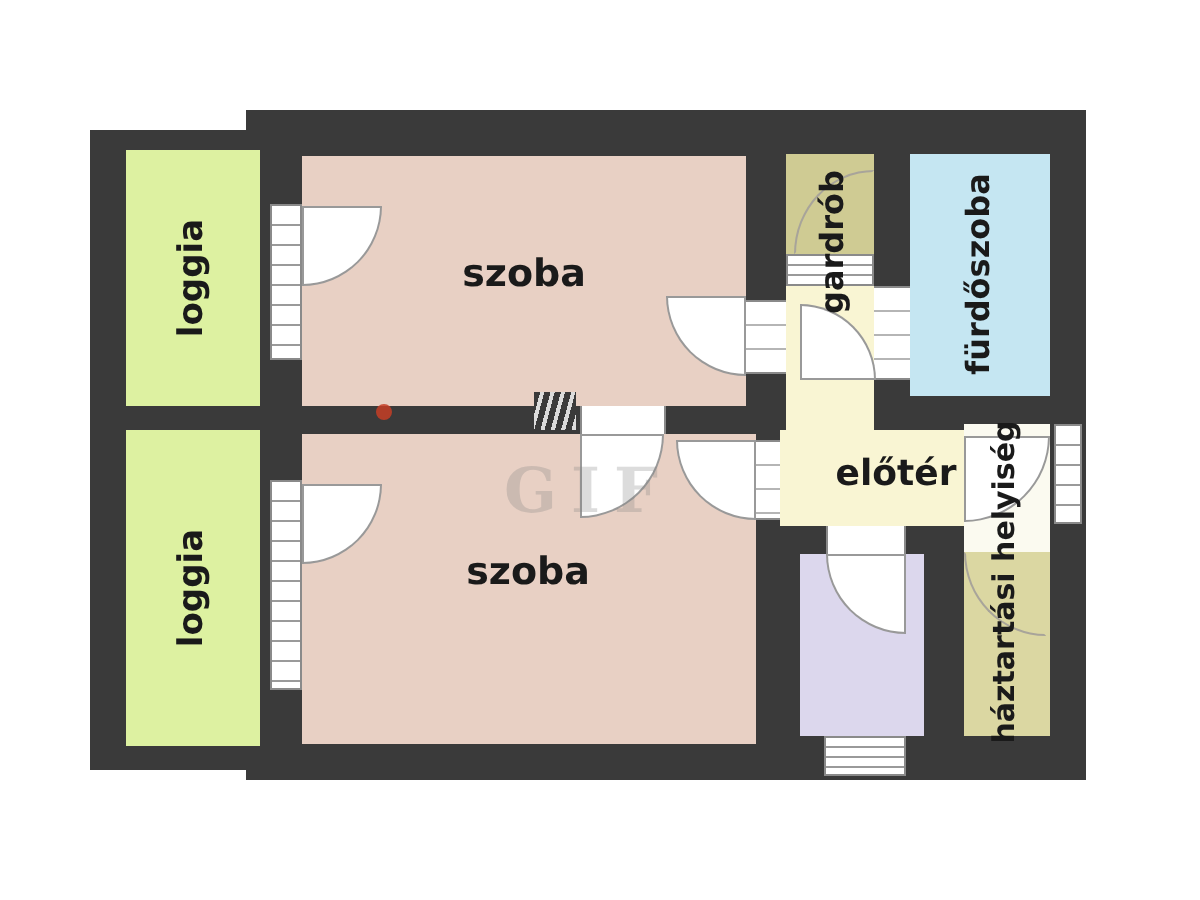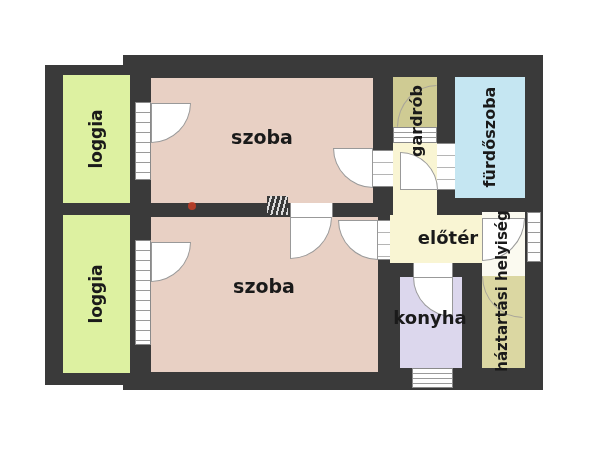--- a/index.html
+++ b/index.html
@@ -90,17 +90,17 @@
   <div class="farc farc-bl" style="left:482px;top:276px;width:41px;height:42px;"></div>
 
   <div class="lbl vert" style="left:96px;top:139px;font-size:17px;">loggia</div>
   <div class="lbl vert" style="left:96px;top:294px;font-size:17px;">loggia</div>
   <div class="lbl" style="left:262px;top:137px;font-size:19px;">szoba</div>
   <div class="lbl" style="left:264px;top:286px;font-size:19px;">szoba</div>
   <div class="lbl vert" style="left:416px;top:121px;font-size:16px;">gardrób</div>
   <div class="lbl vert" style="left:489px;top:137px;font-size:16px;">fürdőszoba</div>
   <div class="lbl" style="left:448px;top:237px;font-size:18px;text-align:center;">előtér</div>
   <div class="lbl vert" style="left:502px;top:291px;font-size:15px;">háztartási helyiség</div>
-  <div class="lbl" style="left:430px;top:317px;font-size:18px;">konyha</div>
 
+  <div id="ghost">GIF</div>
   <div id="wm-dot"></div>
 
 </div>
 
 </body></html>

